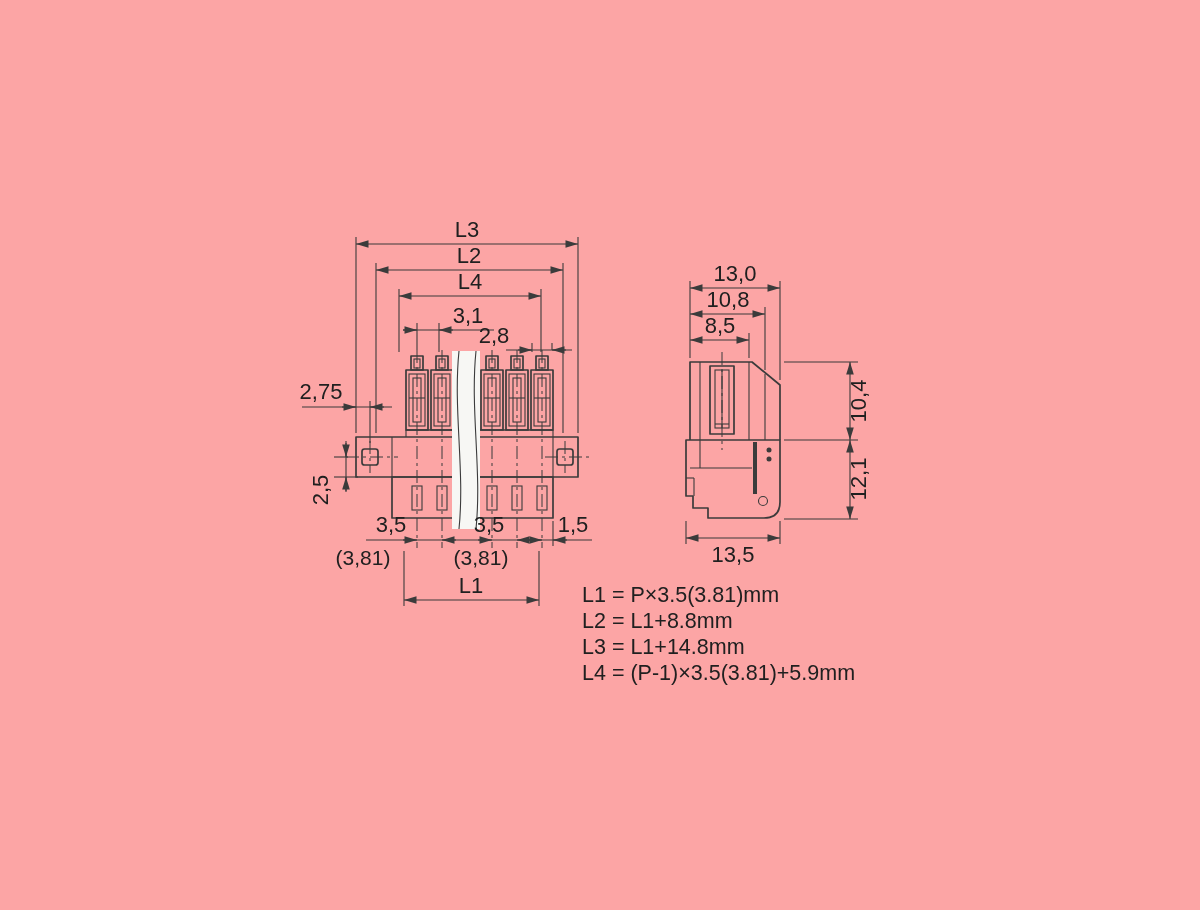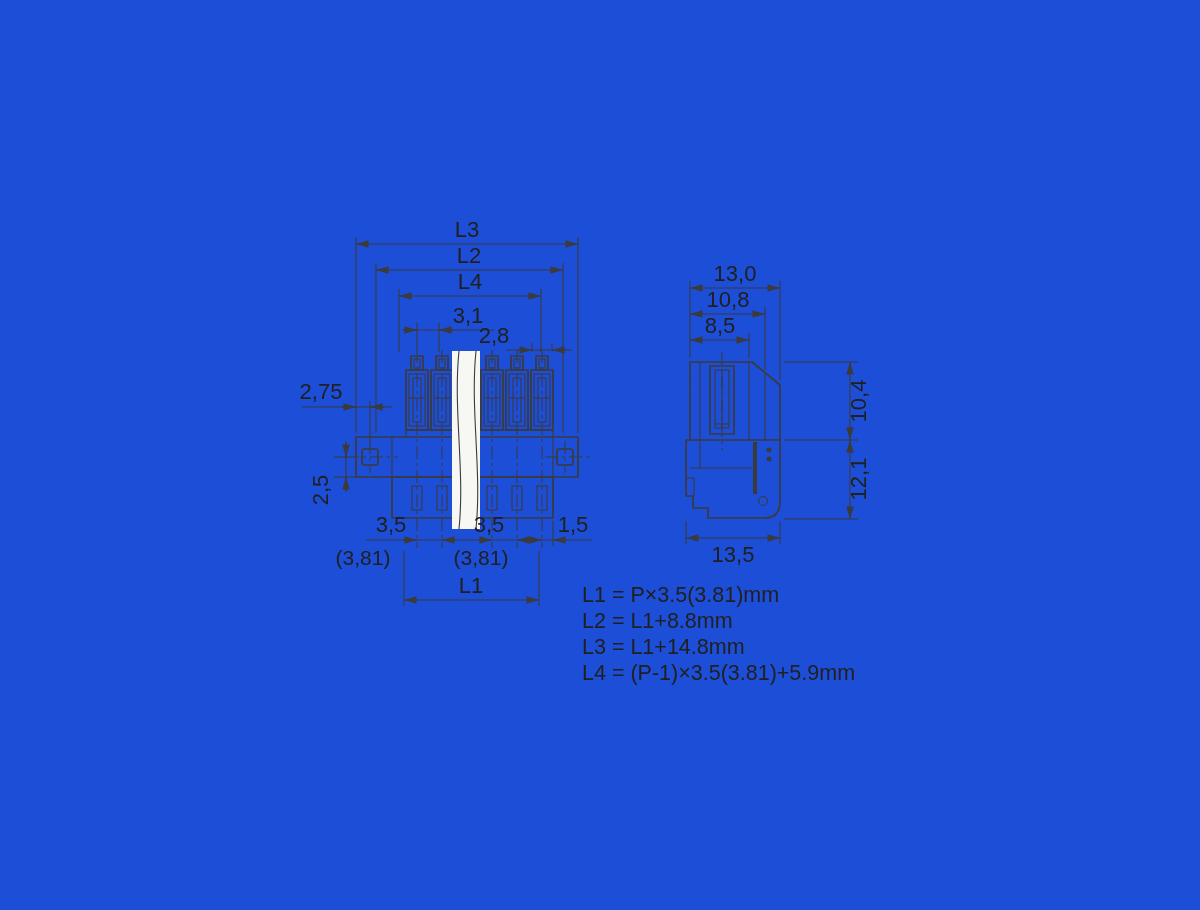--- a/index.html
+++ b/index.html
@@ -1,19 +1,19 @@
 <!DOCTYPE html>
 <html><head>
 <meta charset="utf-8">
 <style>
   html,body { margin:0; padding:0; background:#e9e9e7; }
   .canvas {
     position:relative;
     width:1200px; height:910px;
-    background:#1d4ed8;
+    background:#fca5a5;
     overflow:hidden;
     font-family:"Liberation Sans", sans-serif;
   }
   svg { position:absolute; left:0; top:0; }
   .ol  { fill:none; stroke:#3b3b3b; stroke-width:1.7; stroke-linejoin:round; }
   .tl  { fill:none; stroke:#3b3b3b; stroke-width:1.1; }
   .th  { fill:none; stroke:#3b3b3b; stroke-width:4; }
   .cl  { fill:none; stroke:#3b3b3b; stroke-width:1; stroke-dasharray:13 4 3 4; }
   .mask { fill:#f7f7f4; stroke:none; }
   .dot { fill:#3b3b3b; stroke:none; }

